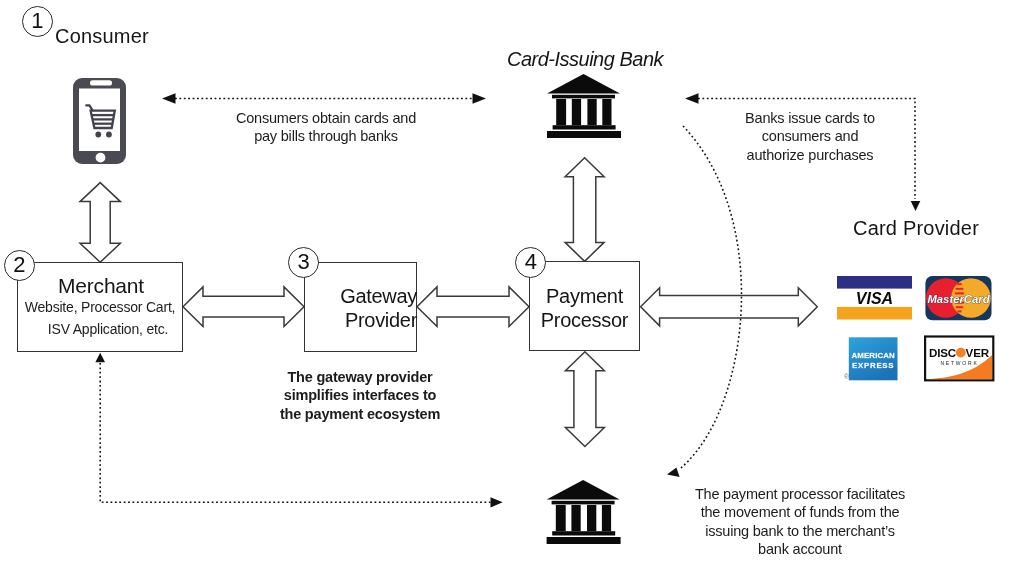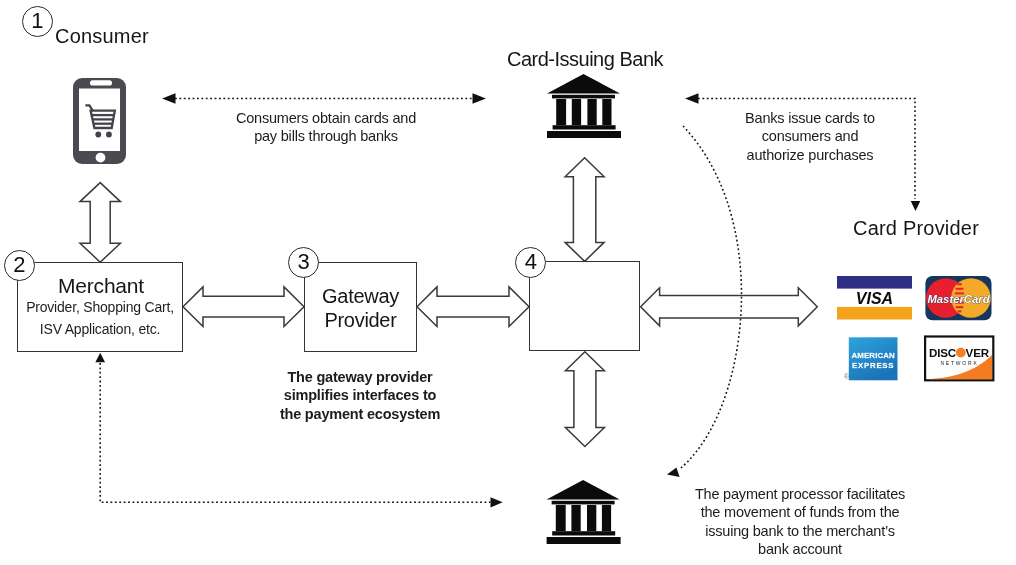--- a/index.html
+++ b/index.html
@@ -118,29 +118,30 @@
     <text x="965.6" y="356.8" font-family="Liberation Sans" font-size="11.6" font-weight="bold" fill="#0c0c0c" letter-spacing="-0.2">VER</text>
     <text x="959.5" y="364.8" font-family="Liberation Sans" font-size="5" fill="#222" text-anchor="middle" letter-spacing="1.8">NETWORK</text>
   </g>
 </svg>
 
 <div class="box" style="left:17px;top:262px;width:166px;height:90px;"></div>
 <div class="box" style="left:304px;top:262px;width:113px;height:90px;"></div>
 <div class="box" style="left:529px;top:261px;width:111px;height:90px;"></div>
 
 <div class="bt" style="left:17px;width:168px;top:274px;font-size:21px;color:#161616;letter-spacing:-0.2px;">Merchant</div>
-<div class="bt" style="left:17px;width:166px;top:299px;font-size:14px;letter-spacing:-0.2px;">Provider, Shopping Cart,</div>
-<div class="bt" style="left:17px;width:166px;top:320.5px;font-size:14px;letter-spacing:-0.2px;">ISV Application, etc.</div>
-<div class="bt" style="left:304px;top:285px;width:113px;font-size:20px;line-height:23.5px;color:#161616;letter-spacing:-0.3px;">Gateway<br>Provider</div>
+<div class="bt" style="left:17px;width:166px;top:299px;font-size:14px;letter-spacing:-0.2px;">Website, Processor Cart,</div>
+<div class="bt" style="left:17px;width:166px;top:320.5px;font-size:14px;letter-spacing:-0.2px;padding-left:8px;">ISV Application, etc.</div>
+<div class="bt" style="left:304px;top:285px;width:113px;font-size:20px;line-height:23.5px;color:#161616;letter-spacing:-0.3px;text-align:right;">Gateway<br>Provider</div>
+<div class="bt" style="left:529px;top:285px;width:111px;font-size:20px;line-height:23.5px;color:#161616;letter-spacing:-0.3px;">Payment<br>Processor</div>
 
 <div class="num" style="left:21.8px;top:6.1px;">1</div>
 <div class="num" style="left:3.9px;top:250.2px;">2</div>
 <div class="num" style="left:288px;top:247px;">3</div>
 <div class="num" style="left:515.3px;top:246.5px;">4</div>
 
 <div class="h" style="left:55px;top:25px;">Consumer</div>
-<div class="h" style="left:585px;top:48px;transform:translateX(-50%);letter-spacing:-0.5px;">Card-Issuing Bank</div>
+<div class="h" style="left:585px;top:48px;transform:translateX(-50%);letter-spacing:-0.5px;font-style:italic;">Card-Issuing Bank</div>
 <div class="h" style="left:916px;top:217px;transform:translateX(-50%);">Card Provider</div>
 
 <div class="t" style="left:226px;top:109px;width:200px;">Consumers obtain cards and<br>pay bills through banks</div>
 <div class="t" style="left:710px;top:109px;width:200px;">Banks issue cards to<br>consumers and<br>authorize purchases</div>
 <div class="t" style="left:260px;top:368px;width:200px;font-weight:bold;">The gateway provider<br>simplifies interfaces to<br>the payment ecosystem</div>
 <div class="t" style="left:683px;top:485px;width:234px;">The payment processor facilitates<br>the movement of funds from the<br>issuing bank to the merchant’s<br>bank account</div>
 </div>
 </body></html>

